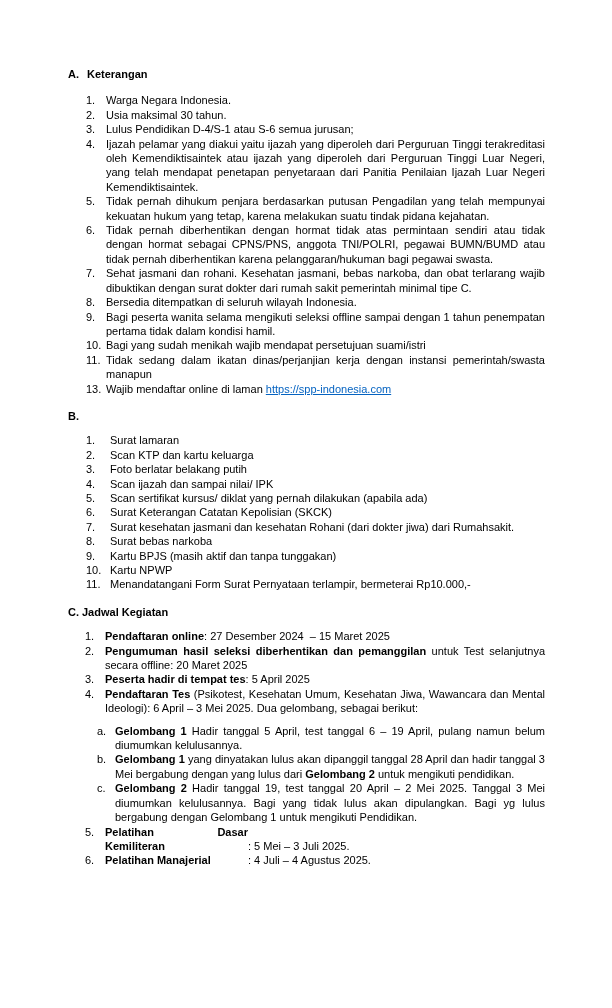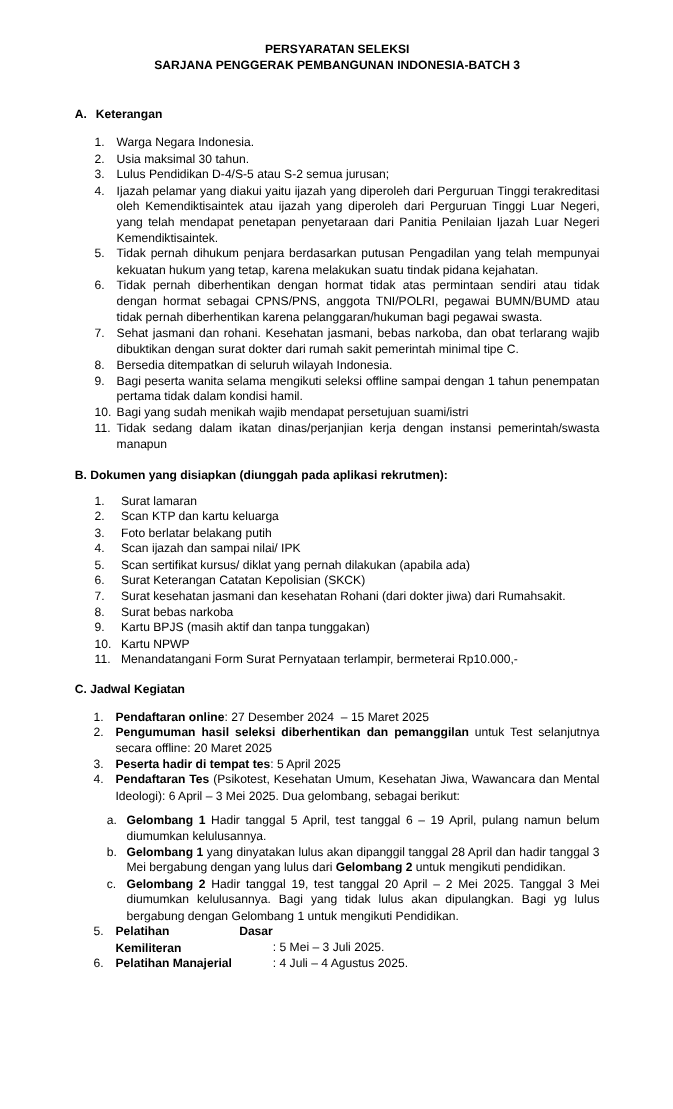--- a/index.html
+++ b/index.html
@@ -30,42 +30,38 @@
   .b{font-weight:bold;}
   .i{}
   .tabbed .b{display:inline-block;width:143px;}
   a.link{text-decoration:underline;cursor:pointer;}
 </style>
 </head>
 <body>
 
 <div class="page">
 
-  <div class="title">
-    <div>PERSYARATAN SELEKSI</div>
-    <div>SARJANA PENGGERAK PEMBANGUNAN INDONESIA-BATCH 3</div>
-  </div>
 
   <div id="secA">
     <div class="sec-head wide">
         <span class="letter">A.</span>
         <span>Keterangan</span>
       </div>
     <div class="list">
       <div class="row">
           <span class="num">1.</span>
           <span class="body">Warga Negara Indonesia.</span>
         </div>
       <div class="row">
           <span class="num">2.</span>
           <span class="body">Usia maksimal 30 tahun.</span>
         </div>
       <div class="row">
           <span class="num">3.</span>
-          <span class="body">Lulus Pendidikan D-4/S-5 atau S-2 semua jurusan;</span>
+          <span class="body">Lulus Pendidikan D-4/S-1 atau S-6 semua jurusan;</span>
         </div>
       <div class="row">
           <span class="num">4.</span>
           <span class="body">Ijazah pelamar yang diakui yaitu ijazah yang diperoleh dari Perguruan Tinggi terakreditasi oleh Kemendiktisaintek atau ijazah yang diperoleh dari Perguruan Tinggi Luar Negeri, yang telah mendapat penetapan penyetaraan dari Panitia Penilaian Ijazah Luar Negeri Kemendiktisaintek.</span>
         </div>
       <div class="row">
           <span class="num">5.</span>
           <span class="body">Tidak pernah dihukum penjara berdasarkan putusan Pengadilan yang telah mempunyai kekuatan hukum yang tetap, karena melakukan suatu tindak pidana kejahatan.</span>
         </div>
       <div class="row">
@@ -84,28 +80,31 @@
           <span class="num">9.</span>
           <span class="body"><span>Bagi peserta wanita selama mengikuti seleksi </span><span class="i">offline</span><span> sampai dengan 1 tahun penempatan pertama tidak dalam kondisi hamil.</span></span>
         </div>
       <div class="row">
           <span class="num">10.</span>
           <span class="body">Bagi yang sudah menikah wajib mendapat persetujuan suami/istri</span>
         </div>
       <div class="row">
           <span class="num">11.</span>
           <span class="body">Tidak sedang dalam ikatan dinas/perjanjian kerja dengan instansi pemerintah/swasta manapun</span>
+        </div>
+      <div class="row">
+          <span class="num">13.</span>
+          <span class="body"><span>Wajib mendaftar </span><span class="i">online</span><span> di laman </span><a class="link" href="#" style="color: rgb(5, 99, 193);">https://spp-indonesia.com</a></span>
         </div>
     </div>
   </div>
 
   <div id="secB">
     <div class="sec-head">
         <span class="letter">B.</span>
-        <span>Dokumen yang disiapkan (diunggah pada aplikasi rekrutmen):</span>
       </div>
     <div class="list">
       <div class="row">
           <span class="num">1.</span>
           <span class="body">Surat lamaran</span>
         </div>
       <div class="row">
           <span class="num">2.</span>
           <span class="body">Scan KTP dan kartu keluarga</span>
         </div>

